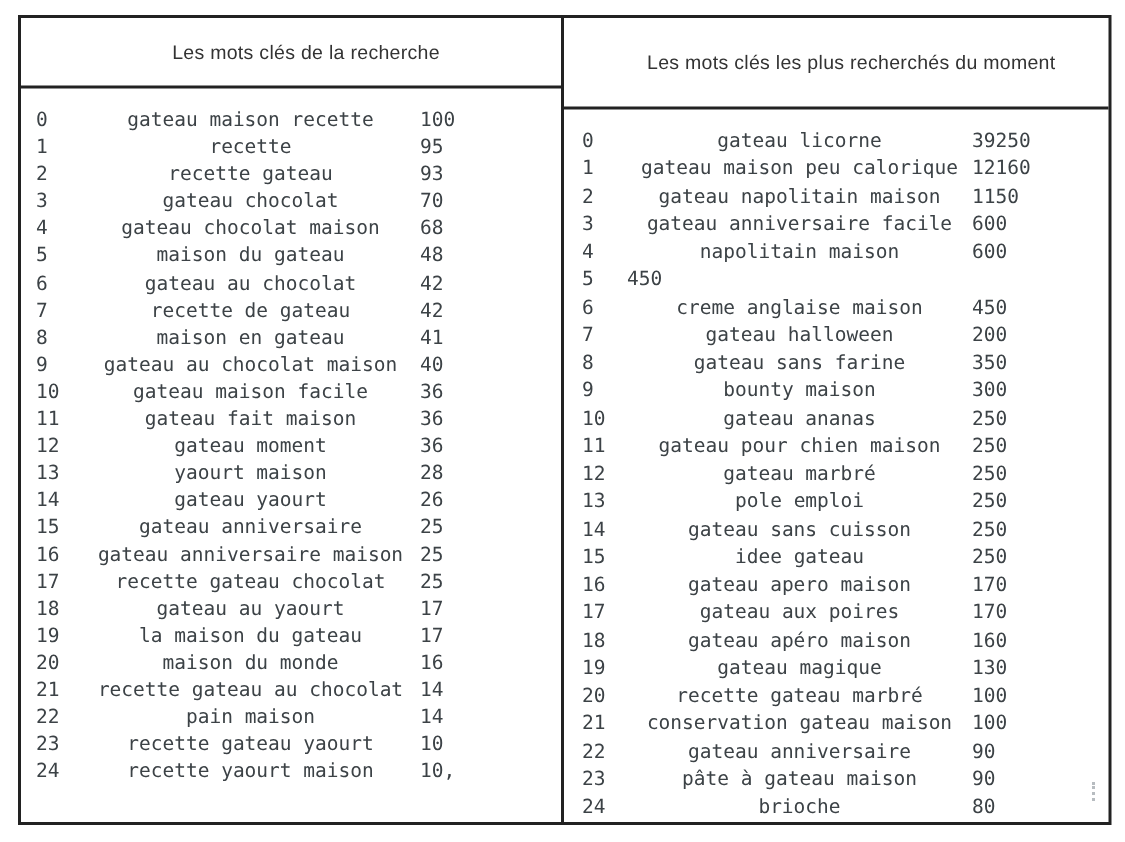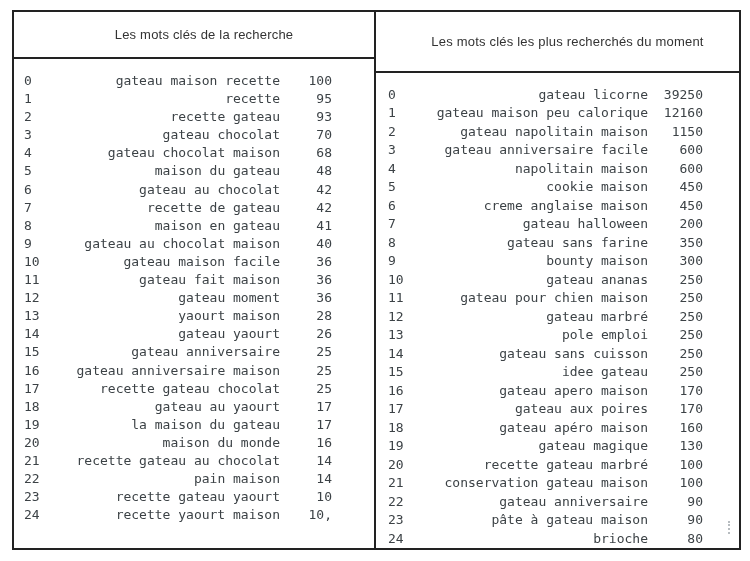--- a/index.html
+++ b/index.html
@@ -51,22 +51,22 @@
     color: var(--body-text, #3c4246);
     padding-top: 13px;
   }
   .panel-left  .panel-body .row { line-height: 18.1px; }
   .panel-right .panel-body .row { line-height: 18.5px; }
   .row {
     display: flex;
     white-space: pre;
   }
   .row .idx { text-align: left; }
-  .row .kw  { text-align: right; }
-  .row .val { text-align: right; }
+  .row .kw  { text-align: center; }
+  .row .val { }
   .panel-left  .row .idx { padding-left: 10px; width: 30px; }
   .panel-left  .row .kw  { width: 226px; }
   .panel-left  .row .val { width: 52px; }
   .panel-right .row .idx { padding-left: 12px; width: 30px; }
   .panel-right .row .kw  { width: 230px; }
   .panel-right .row .val { width: 55px; }
   .cursor-mark {
     position: absolute;
     right: 8px;
     bottom: 14px;
@@ -113,21 +113,21 @@
   </div>
 
   <div class="panel panel-right">
     <div class="panel-header">Les mots clés les plus recherchés du moment</div>
     <div class="panel-body">
         <div class="row"><span class="idx">0</span><span class="kw">gateau licorne</span><span class="val">39250</span></div>
         <div class="row"><span class="idx">1</span><span class="kw">gateau maison peu calorique</span><span class="val">12160</span></div>
         <div class="row"><span class="idx">2</span><span class="kw">gateau napolitain maison</span><span class="val">1150</span></div>
         <div class="row"><span class="idx">3</span><span class="kw">gateau anniversaire facile</span><span class="val">600</span></div>
         <div class="row"><span class="idx">4</span><span class="kw">napolitain maison</span><span class="val">600</span></div>
-        <div class="row"><span class="idx">5</span><span class="kw">cookie maison</span><span class="val">450</span></div>
+        <div class="row"><span class="idx">5</span><span class="val">450</span></div>
         <div class="row"><span class="idx">6</span><span class="kw">creme anglaise maison</span><span class="val">450</span></div>
         <div class="row"><span class="idx">7</span><span class="kw">gateau halloween</span><span class="val">200</span></div>
         <div class="row"><span class="idx">8</span><span class="kw">gateau sans farine</span><span class="val">350</span></div>
         <div class="row"><span class="idx">9</span><span class="kw">bounty maison</span><span class="val">300</span></div>
         <div class="row"><span class="idx">10</span><span class="kw">gateau ananas</span><span class="val">250</span></div>
         <div class="row"><span class="idx">11</span><span class="kw">gateau pour chien maison</span><span class="val">250</span></div>
         <div class="row"><span class="idx">12</span><span class="kw">gateau marbré</span><span class="val">250</span></div>
         <div class="row"><span class="idx">13</span><span class="kw">pole emploi</span><span class="val">250</span></div>
         <div class="row"><span class="idx">14</span><span class="kw">gateau sans cuisson</span><span class="val">250</span></div>
         <div class="row"><span class="idx">15</span><span class="kw">idee gateau</span><span class="val">250</span></div>

